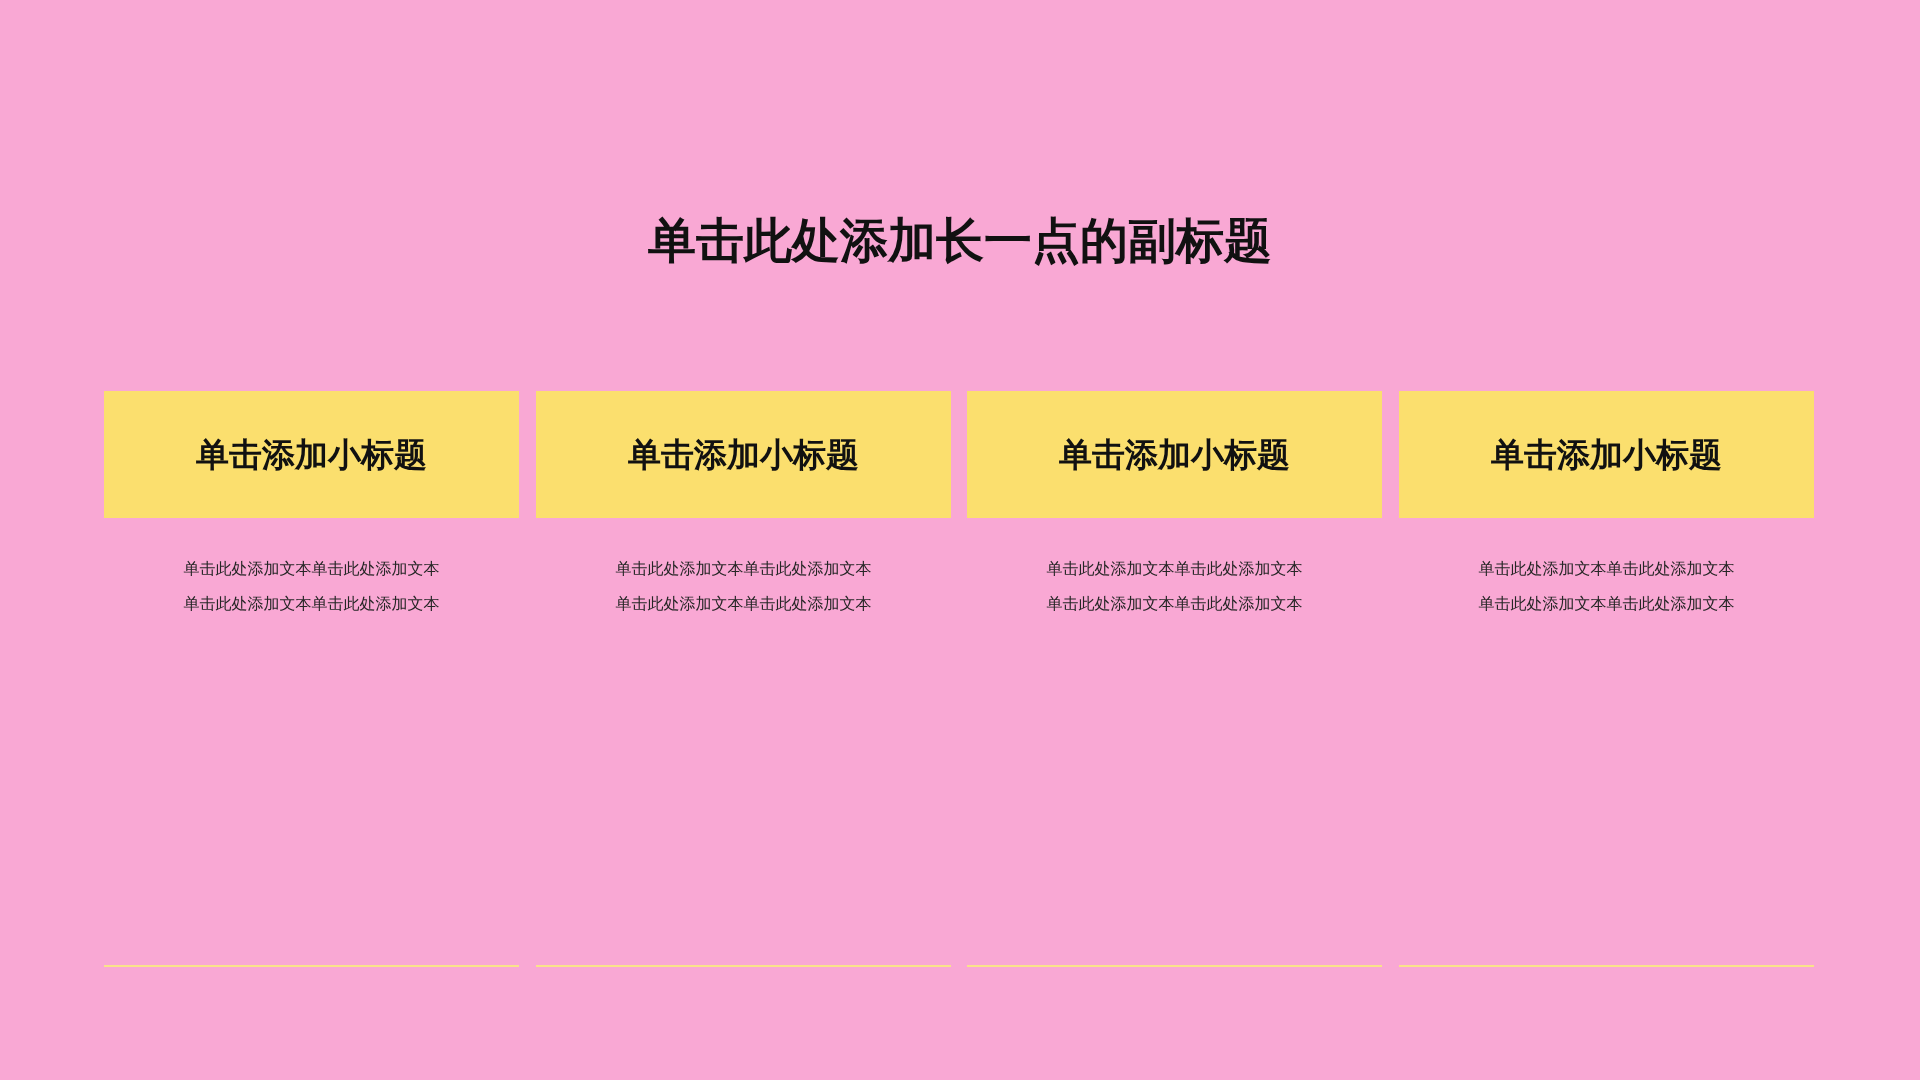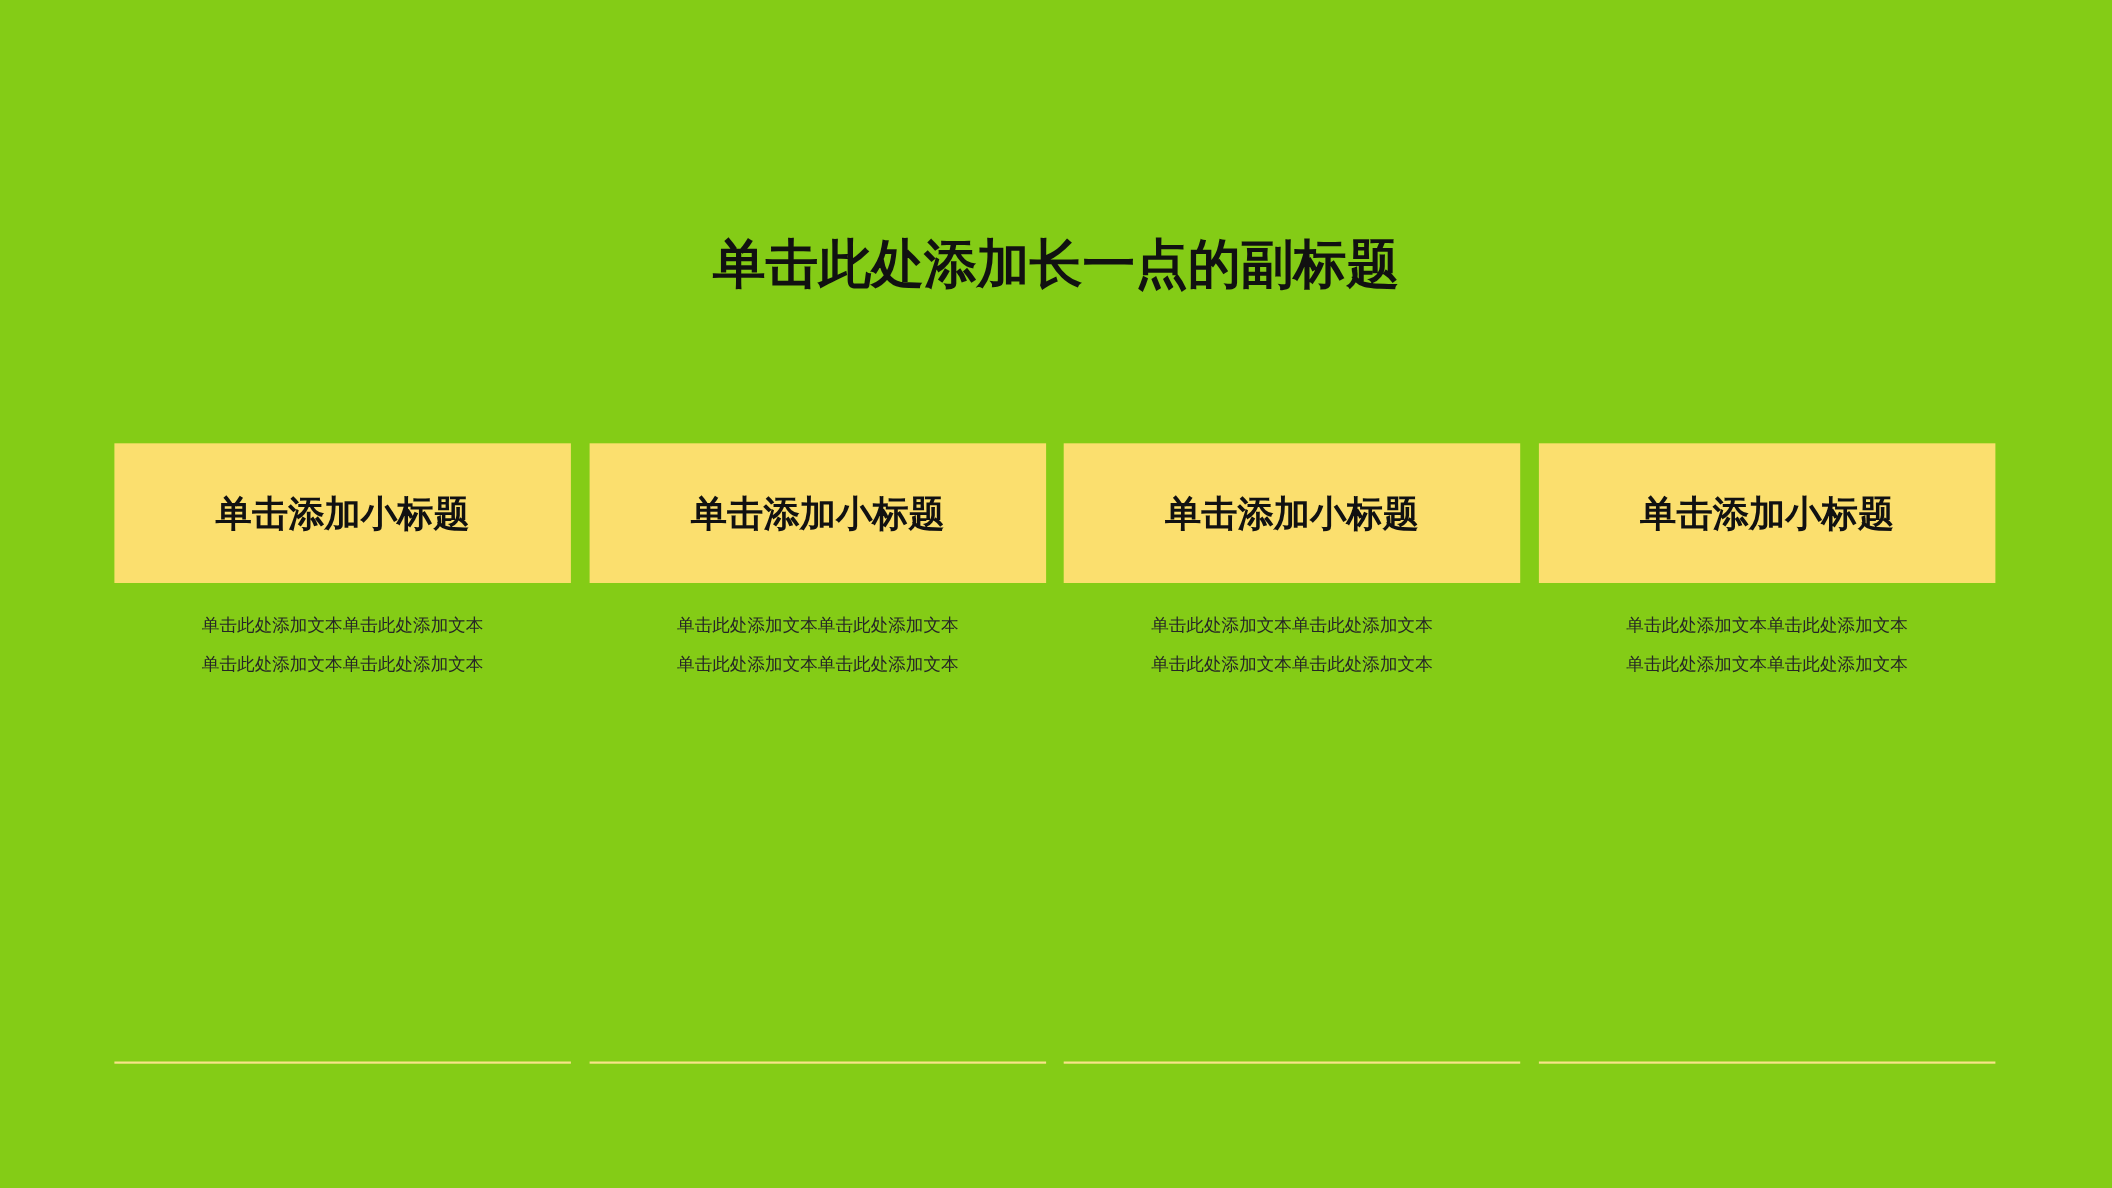--- a/index.html
+++ b/index.html
@@ -8,21 +8,21 @@
       width: 1920px;
       height: 1080px;
       background: #ffffff;
       overflow: hidden;
       font-family: "DejaVu Sans", "Liberation Sans", sans-serif;
     }
     .slide {
       position: relative;
       width: 1920px;
       height: 1080px;
-      background: #84cc16;
+      background: #f9a8d4;
     }
     .subtitle {
       position: absolute;
       left: 0;
       top: 210px;
       width: 1920px;
       text-align: center;
       font-size: 48px;
       font-weight: bold;
       color: #111111;
@@ -31,21 +31,21 @@
     }
     .card {
       position: absolute;
       top: 391px;
       width: 415px;
       height: 580px;
     }
     .card-header {
       position: absolute;
       left: 0;
-      top: 12px;
+      top: 0;
       width: 415px;
       height: 127px;
       background: #fbdf6e;
       display: flex;
       align-items: center;
       justify-content: center;
     }
     .card-title {
       font-size: 33px;
       font-weight: bold;

